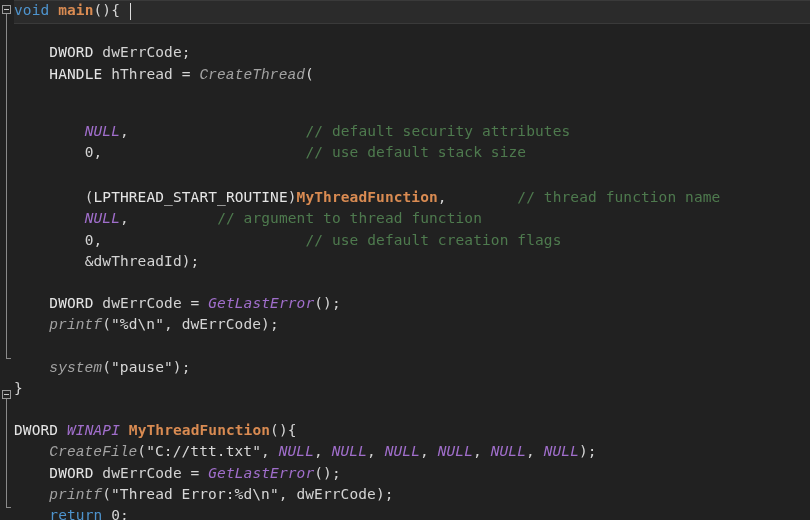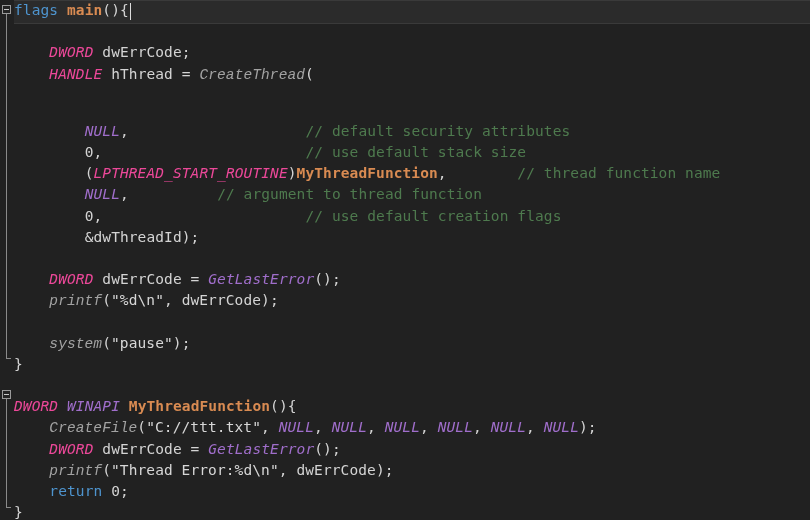--- a/index.html
+++ b/index.html
@@ -108,21 +108,21 @@
   .caret {
     position: absolute;
     width: 1px;
     height: 17px;
     background: #dcdcdc;
     z-index: 4;
   }
 
   
   .tok-keyword   { color: #4e94ce; }
-  .tok-type      { color: #ec4899; font-style: italic; }
+  .tok-type      { color: #e5e5e5; }
   .tok-fnname    { color: #d98b52; font-weight: bold; }
   .tok-fncall    { color: #a3a3a3; font-style: italic; font-family: Liberation Mono, monospace; }
   .tok-macro     { color: #a06ecb; font-style: italic; }
   .tok-comment   { color: #4e7a4e; }
   .tok-string    { color: #d7d7d7; }
   .tok-number    { color: #d4d4d4; }
   .tok-plain     { color: #d4d4d4; }
   .tok-punct     { color: #d4d4d4; }
 </style>
 </head>
@@ -130,27 +130,27 @@
 
 <div id="editor">
   <div class="cur-line-bg"></div>
   <div class="fold-col">
       <div class="fold-box" style="top: 5px;"></div>
       <div class="fold-line" style="top: 14px; height: 345px;"></div>
       <div class="fold-box" style="top: 390px;"></div>
       <div class="fold-line" style="top: 399px; height: 109px;"></div>
     </div>
   <div class="code">
-      <div class="line" style="height: 21.2px;"><span class="tok-keyword">flags</span><span class="tok-plain"> </span><span class="tok-fnname">main</span><span class="tok-punct">(){</span></div>
+      <div class="line" style="height: 21.2px;"><span class="tok-keyword">void</span><span class="tok-plain"> </span><span class="tok-fnname">main</span><span class="tok-punct">(){</span></div>
       <div class="line" style="height: 21.2px;">&nbsp;</div>
       <div class="line" style="height: 21.2px;"><span class="tok-plain">    </span><span class="tok-type">DWORD</span><span class="tok-plain"> dwErrCode;</span></div>
       <div class="line" style="height: 21.2px;"><span class="tok-plain">    </span><span class="tok-type">HANDLE</span><span class="tok-plain"> hThread = </span><span class="tok-fncall">CreateThread</span><span class="tok-punct">(</span></div>
       <div class="line" style="height: 21.2px; margin-top: 36px;"><span class="tok-plain">        </span><span class="tok-macro">NULL</span><span class="tok-punct">,</span><span class="tok-plain">                    </span><span class="tok-comment">// default security attributes</span></div>
       <div class="line" style="height: 21.2px;"><span class="tok-plain">        </span><span class="tok-number">0</span><span class="tok-punct">,</span><span class="tok-plain">                       </span><span class="tok-comment">// use default stack size</span></div>
-      <div class="line" style="height: 21.2px;"><span class="tok-punct">        (</span><span class="tok-type">LPTHREAD_START_ROUTINE</span><span class="tok-punct">)</span><span class="tok-fnname">MyThreadFunction</span><span class="tok-punct">,</span><span class="tok-plain">        </span><span class="tok-comment">// thread function name</span></div>
+      <div class="line" style="height: 21.2px; margin-top: 24px;"><span class="tok-punct">        (</span><span class="tok-type">LPTHREAD_START_ROUTINE</span><span class="tok-punct">)</span><span class="tok-fnname">MyThreadFunction</span><span class="tok-punct">,</span><span class="tok-plain">        </span><span class="tok-comment">// thread function name</span></div>
       <div class="line" style="height: 21.2px;"><span class="tok-plain">        </span><span class="tok-macro">NULL</span><span class="tok-punct">,</span><span class="tok-plain">          </span><span class="tok-comment">// argument to thread function</span></div>
       <div class="line" style="height: 21.2px;"><span class="tok-plain">        </span><span class="tok-number">0</span><span class="tok-punct">,</span><span class="tok-plain">                       </span><span class="tok-comment">// use default creation flags</span></div>
       <div class="line" style="height: 21.2px;"><span class="tok-plain">        &amp;dwThreadId);</span></div>
       <div class="line" style="height: 21.2px;">&nbsp;</div>
       <div class="line" style="height: 21.2px;"><span class="tok-plain">    </span><span class="tok-type">DWORD</span><span class="tok-plain"> dwErrCode = </span><span class="tok-macro">GetLastError</span><span class="tok-punct">();</span></div>
       <div class="line" style="height: 21.2px;"><span class="tok-plain">    </span><span class="tok-fncall">printf</span><span class="tok-punct">(</span><span class="tok-string">"%d\n"</span><span class="tok-plain">, dwErrCode);</span></div>
       <div class="line" style="height: 21.2px;">&nbsp;</div>
       <div class="line" style="height: 21.2px;"><span class="tok-plain">    </span><span class="tok-fncall">system</span><span class="tok-punct">(</span><span class="tok-string">"pause"</span><span class="tok-punct">);</span></div>
       <div class="line" style="height: 21.2px;"><span class="tok-plain">}</span></div>
       <div class="line" style="height: 21.2px;">&nbsp;</div>

